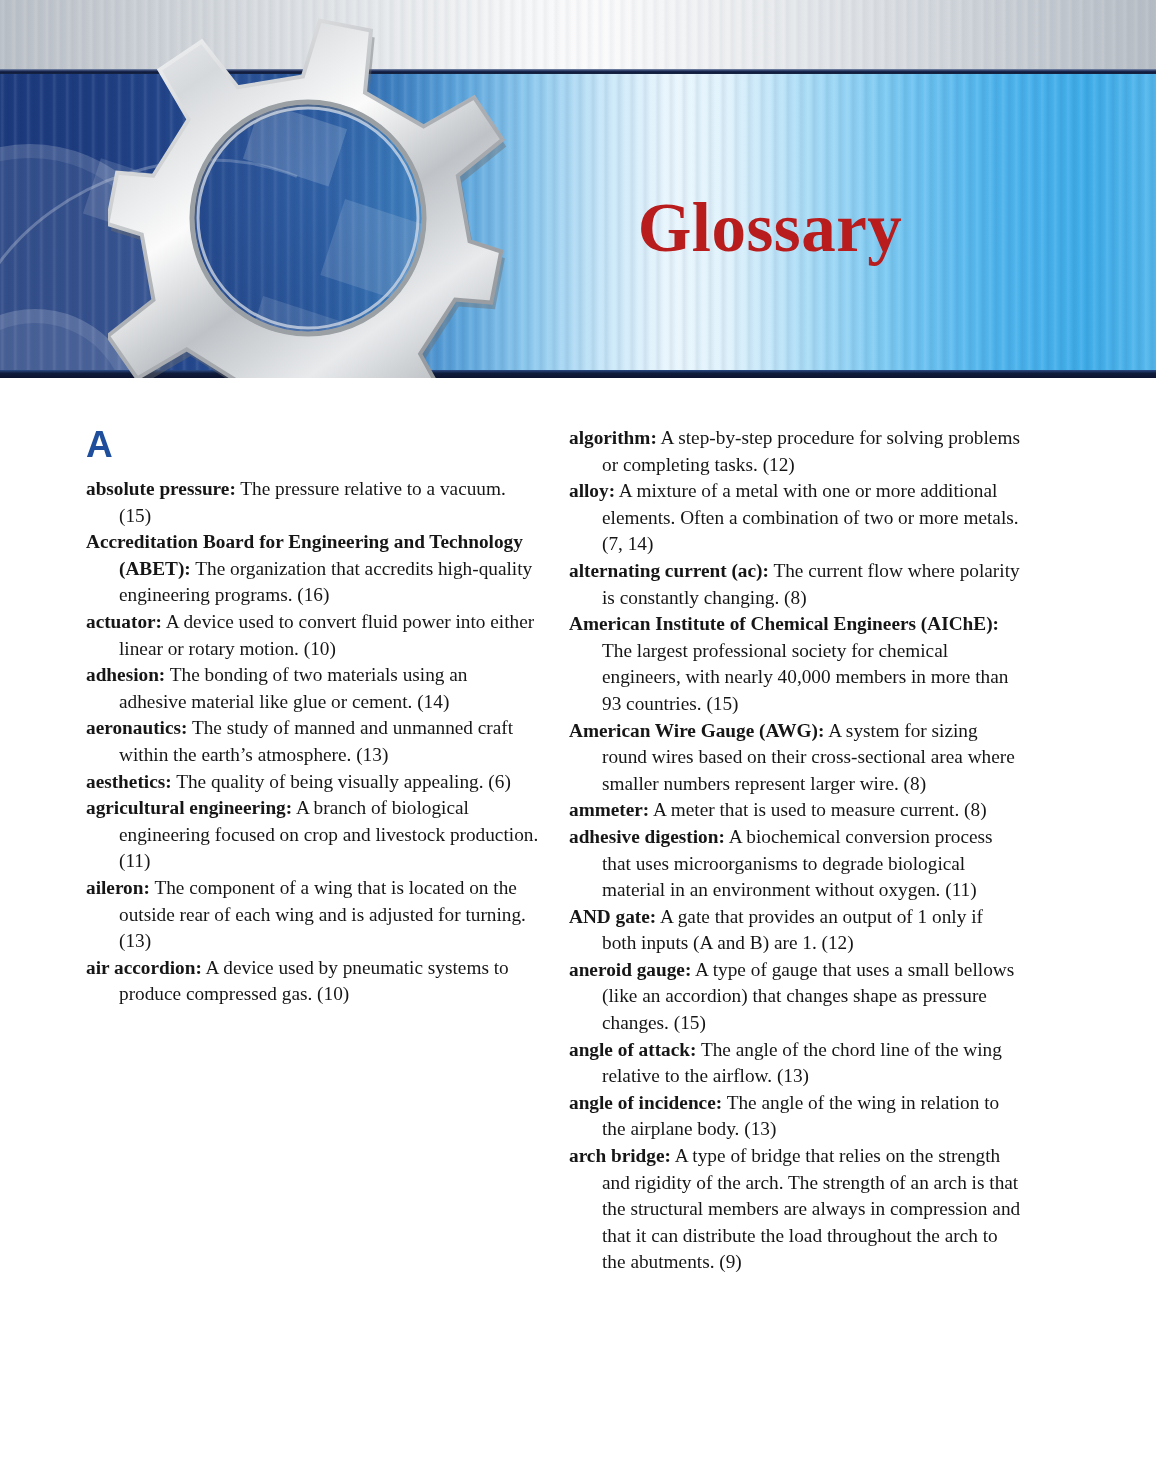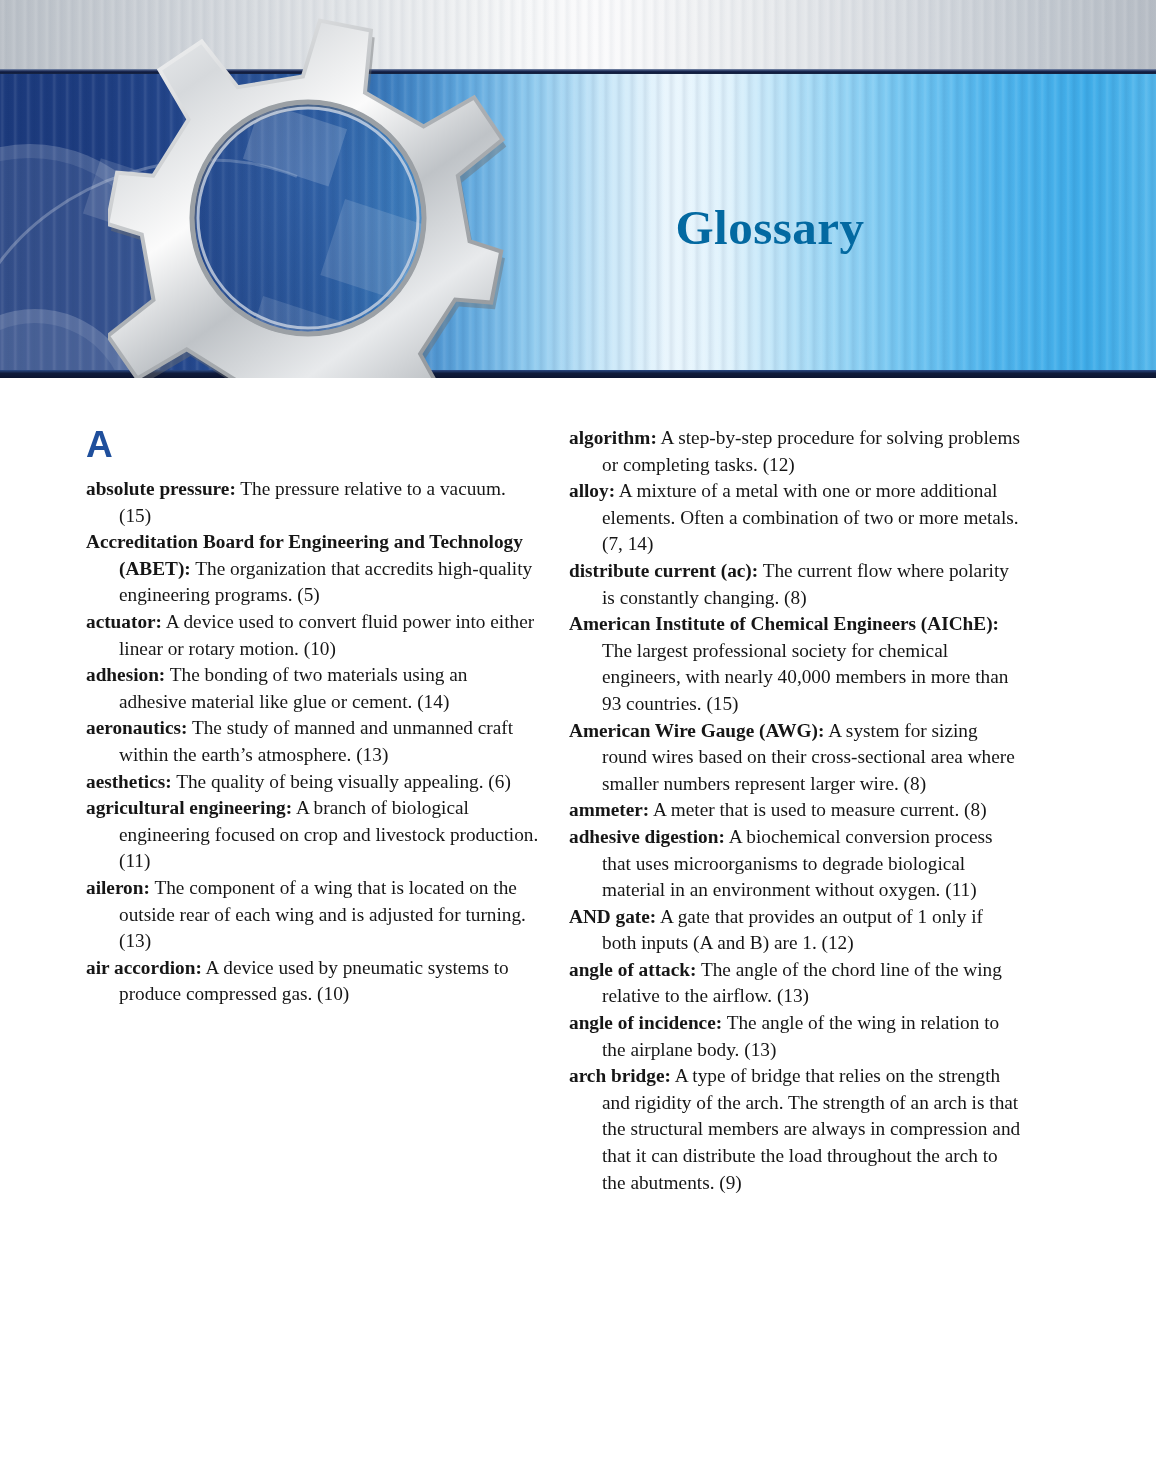--- a/index.html
+++ b/index.html
@@ -136,23 +136,23 @@
 
   
   .page-title {
     position: absolute;
     left: 560px;
     top: 196px;
     width: 420px;
     text-align: center;
     font-family: "Liberation Serif", "DejaVu Serif", serif;
     font-weight: bold;
-    font-size: 49px;
+    font-size: 69px;
     line-height: 64px;
-    color: #0369a1;
+    color: #b91c1c;
     letter-spacing: 0.5px;
   }
 
   
   .content {
     position: absolute;
     left: 0;
     top: 425px;
     width: 1156px;
     height: 1010px;
@@ -270,21 +270,21 @@
 
 <div class="content">
 
   <div class="column left">
     <div class="letter-heading">A</div>
 
     <p class="entry">
       <span class="term">absolute pressure:</span><span class="def"> The pressure relative to a vacuum. (15)</span>
     </p>
     <p class="entry">
-      <span class="term">Accreditation Board for Engineering and Technology (ABET):</span><span class="def"> The organization that accredits high-quality engineering programs. (5)</span>
+      <span class="term">Accreditation Board for Engineering and Technology (ABET):</span><span class="def"> The organization that accredits high-quality engineering programs. (16)</span>
     </p>
     <p class="entry">
       <span class="term">actuator:</span><span class="def"> A device used to convert fluid power into either linear or rotary motion. (10)</span>
     </p>
     <p class="entry">
       <span class="term">adhesion:</span><span class="def"> The bonding of two materials using an adhesive material like glue or cement. (14)</span>
     </p>
     <p class="entry">
       <span class="term">aeronautics:</span><span class="def"> The study of manned and unmanned craft within the earth’s atmosphere. (13)</span>
     </p>
@@ -303,38 +303,41 @@
   </div>
 
   <div class="column right">
     <p class="entry">
       <span class="term">algorithm:</span><span class="def"> A step-by-step procedure for solving problems or completing tasks. (12)</span>
     </p>
     <p class="entry">
       <span class="term">alloy:</span><span class="def"> A mixture of a metal with one or more additional elements. Often a combination of two or more metals. (7, 14)</span>
     </p>
     <p class="entry">
-      <span class="term">distribute current (ac):</span><span class="def"> The current flow where polarity is constantly changing. (8)</span>
+      <span class="term">alternating current (ac):</span><span class="def"> The current flow where polarity is constantly changing. (8)</span>
     </p>
     <p class="entry">
       <span class="term">American Institute of Chemical Engineers (AIChE):</span><span class="def"> The largest professional society for chemical engineers, with nearly 40,000 members in more than 93 countries. (15)</span>
     </p>
     <p class="entry">
       <span class="term">American Wire Gauge (AWG):</span><span class="def"> A system for sizing round wires based on their cross-sectional area where smaller numbers represent larger wire. (8)</span>
     </p>
     <p class="entry">
       <span class="term">ammeter:</span><span class="def"> A meter that is used to measure current. (8)</span>
     </p>
     <p class="entry">
       <span class="term">adhesive digestion:</span><span class="def"> A biochemical conversion process that uses microorganisms to degrade biological material in an environment without oxygen. (11)</span>
     </p>
     <p class="entry">
       <span class="term">AND gate:</span><span class="def"> A gate that provides an output of 1 only if both inputs (A and B) are 1. (12)</span>
     </p>
     <p class="entry">
+      <span class="term">aneroid gauge:</span><span class="def"> A type of gauge that uses a small bellows (like an accordion) that changes shape as pressure changes. (15)</span>
+    </p>
+    <p class="entry">
       <span class="term">angle of attack:</span><span class="def"> The angle of the chord line of the wing relative to the airflow. (13)</span>
     </p>
     <p class="entry">
       <span class="term">angle of incidence:</span><span class="def"> The angle of the wing in relation to the airplane body. (13)</span>
     </p>
     <p class="entry">
       <span class="term">arch bridge:</span><span class="def"> A type of bridge that relies on the strength and rigidity of the arch. The strength of an arch is that the structural members are always in compression and that it can distribute the load throughout the arch to the abutments. (9)</span>
     </p>
   </div>
 

